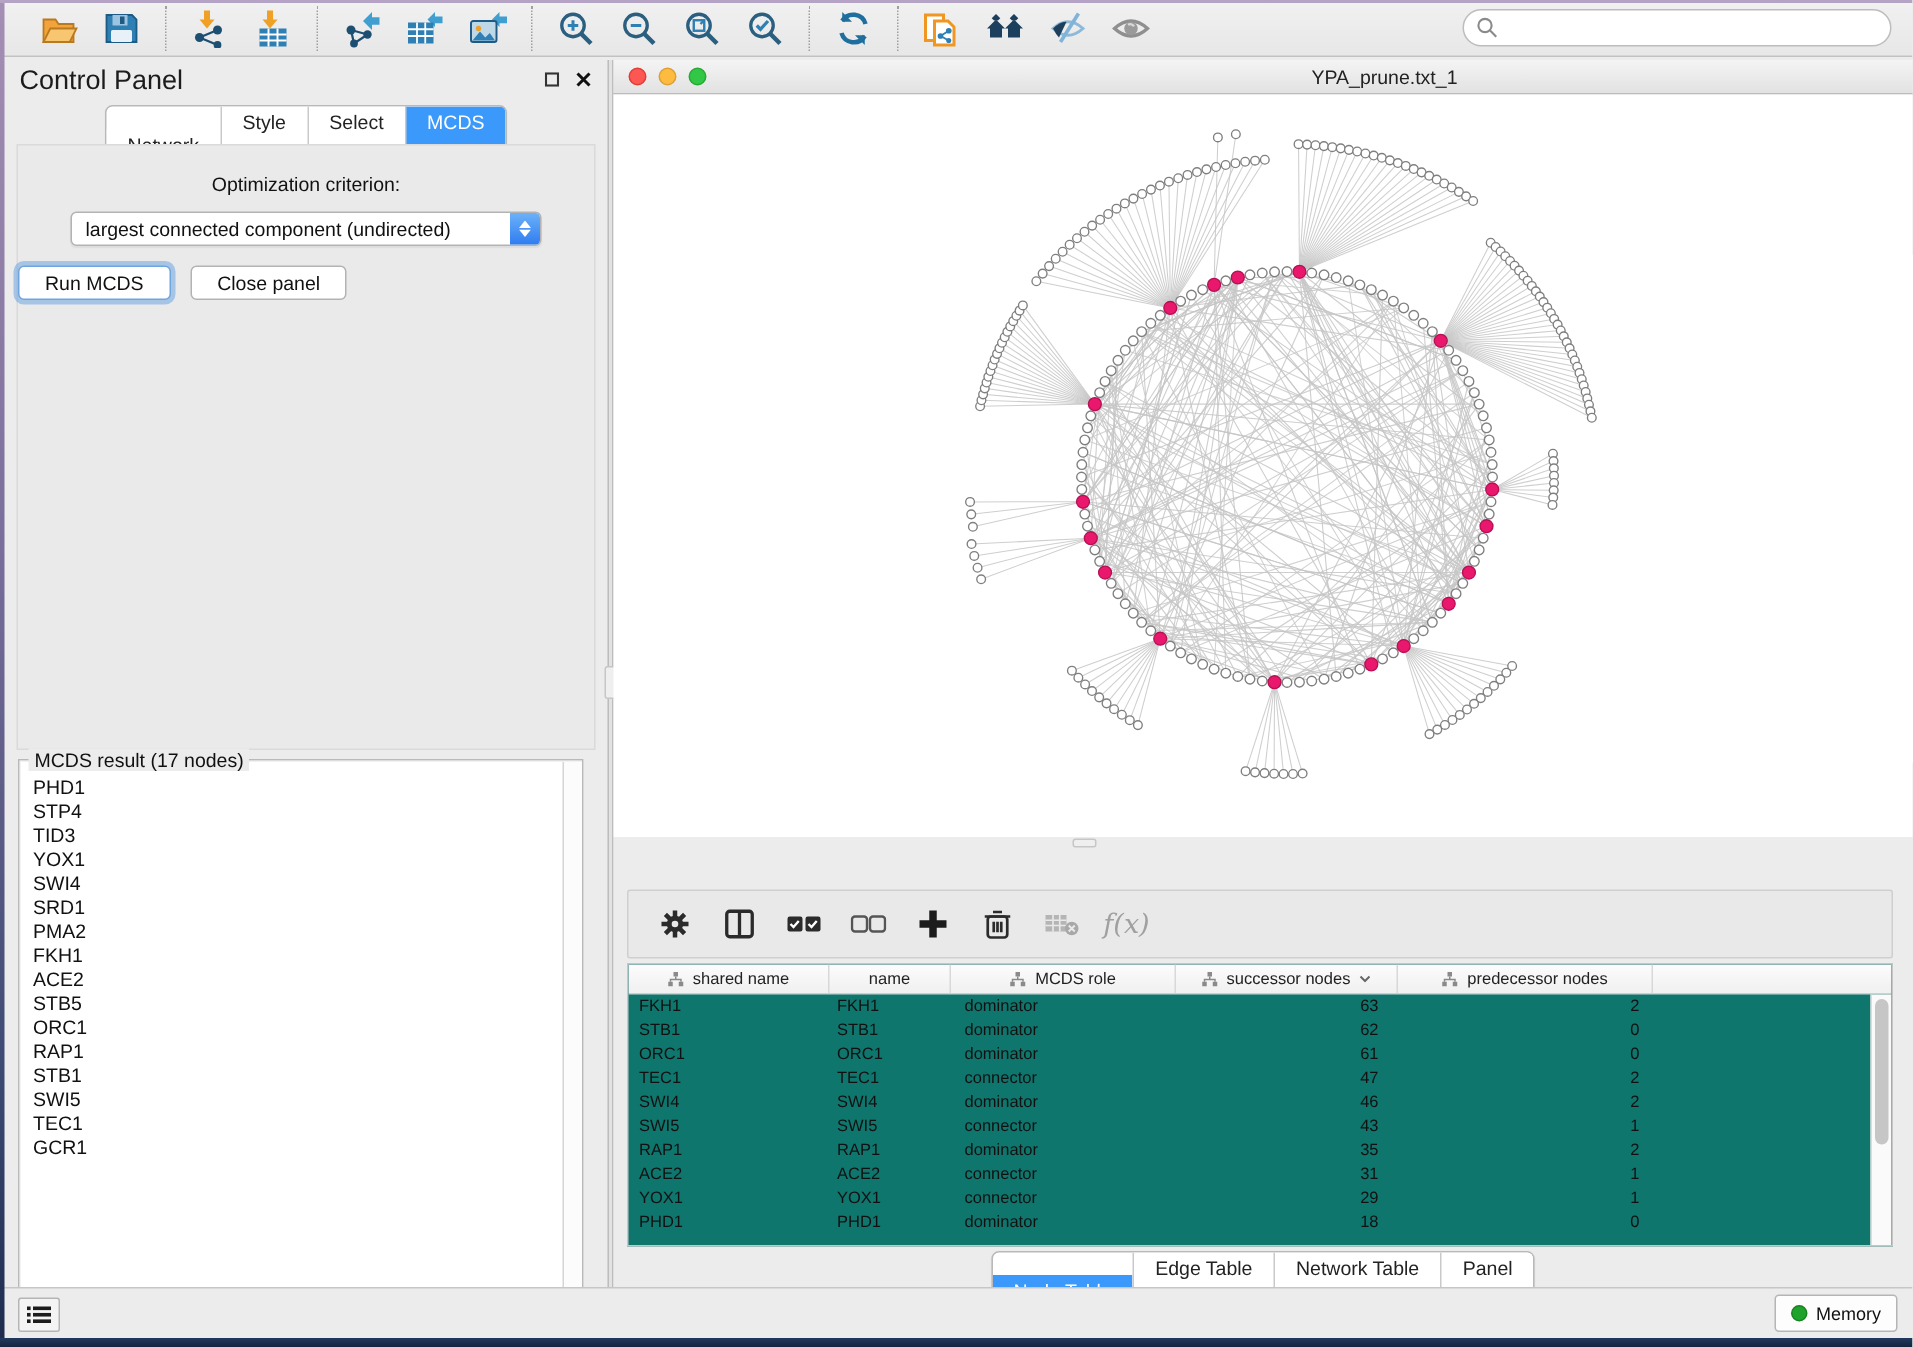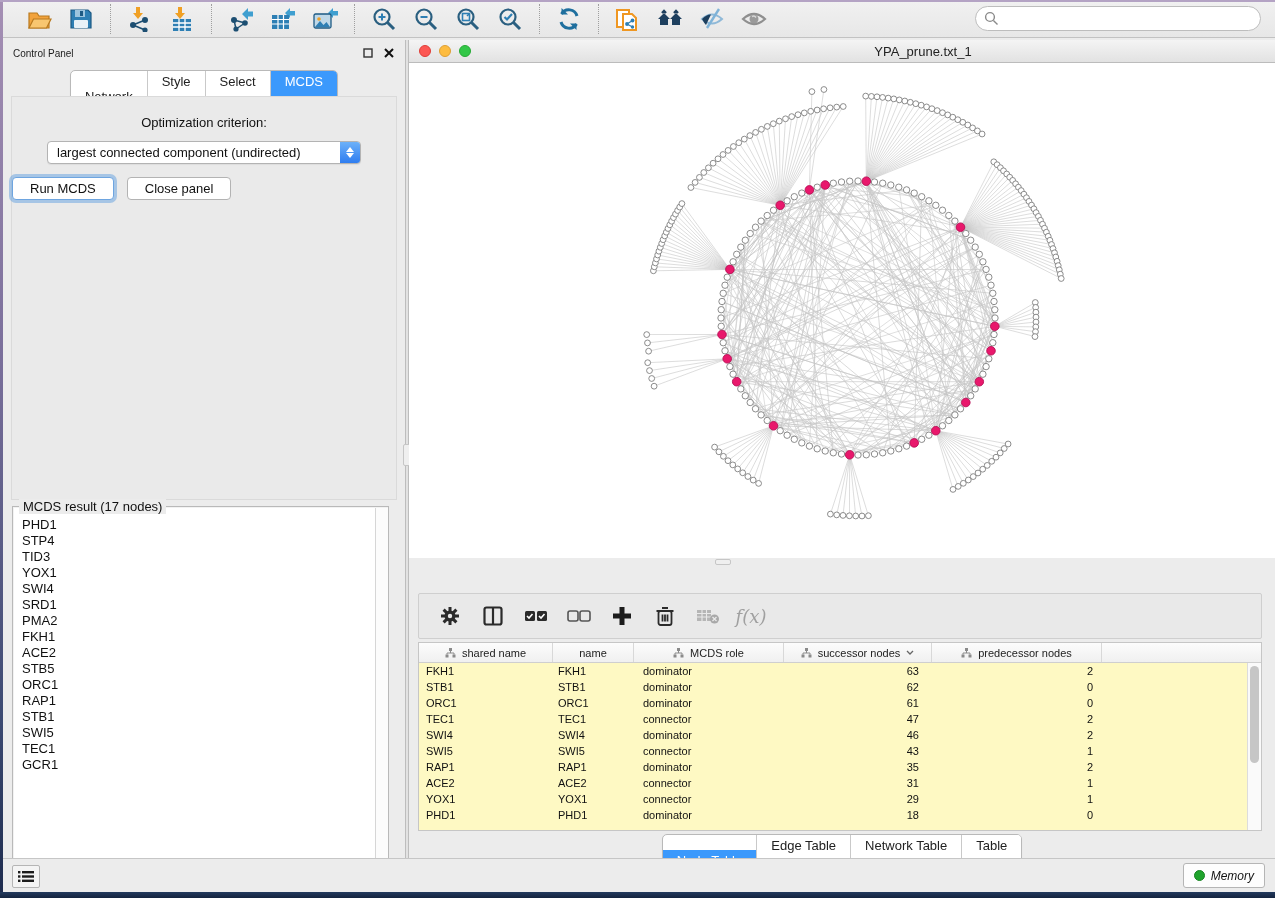--- a/index.html
+++ b/index.html
@@ -22,21 +22,21 @@
   .tb-btn { width:30px; height:30px; display:flex; align-items:center; justify-content:center; cursor:pointer; }
   .tb-btn svg { width:26px; height:26px; }
   .search-wrap { margin-left:auto; margin-right:14px; position:relative; }
   .search-input { width:286px; height:25px; border:1px solid #bdbdbd; border-radius:13px;
     background:#fff; padding:0 10px 0 28px; font-size:13px; color:#333; outline:none; }
   .search-icon { position:absolute; left:9px; top:5px; }
 
   
   .control-panel { position:absolute; left:3px; top:40px; width:402px; height:818px; background:#ececec; }
   .panel-titlebar { height:26px; display:flex; align-items:center; padding:0 10px; }
-  .panel-title { font-size:10px; color:#1c1c1c; }
+  .panel-title { font-size:18px; color:#1c1c1c; }
   .win-btns { margin-left:auto; display:flex; gap:9px; align-items:center; }
   .win-btn { width:12px; height:12px; display:flex; align-items:center; justify-content:center; cursor:pointer; }
 
   .seg-tabs { display:flex; justify-content:center; margin-top:4px; }
   .seg-group { display:flex; border:1px solid #b9b9b9; border-radius:5px; overflow:hidden; background:#fff;
     box-shadow:0 1px 1px rgba(0,0,0,.08); }
   .seg { padding:3px 14px; font-size:13px; color:#222; background:#fff; border-left:1px solid #c9c9c9; cursor:pointer; }
   .seg:first-child { border-left:none;margin-top:15px; }
   .seg.active { background:#3b99fc; color:#fff; }
 
@@ -90,21 +90,21 @@
 
   
   .table-panel { position:absolute; left:409px; top:566px; width:866px; height:292px; background:#ececec; }
   .tp-titlebar { height:24px; display:flex; align-items:center; padding:0 12px; }
   .tp-toolbar { position:absolute; left:9px; right:13px; top:27px; height:46px; background:#e9e9e9;
     border:1px solid #cfcfcf; border-radius:2px; display:flex; align-items:center; gap:17px; padding-left:18px; }
   .tp-tool { width:26px; height:26px; display:flex; align-items:center; justify-content:center; cursor:pointer; }
   .tp-tool.disabled { cursor:default; }
   .fx-label { font-family:"DejaVu Serif", serif; font-style:italic; font-size:18px; color:#a0a0a0; }
 
-  .table-wrap { position:absolute; left:9px; right:13px; top:76px; height:189px; background:#fef9c3;
+  .table-wrap { position:absolute; left:9px; right:13px; top:76px; height:189px; background:#0f766e;
     border:1px solid #c6c6c6; overflow:hidden; }
   .thead { display:flex; height:20px; background:linear-gradient(#fcfcfc,#f0f0f0);
     border-bottom:1px solid #cfcfcf; }
   .th { display:flex; align-items:center; justify-content:center; gap:6px; font-size:11px; color:#222;
     border-right:1px solid #d8d8d8; cursor:pointer; }
   .tbody { position:absolute; left:0; right:14px; top:20px; bottom:0; }
   .tr { display:flex; height:16px; align-items:center; cursor:default; }
   .td { font-size:11px; color:#111; white-space:nowrap; overflow:hidden; }
   .c0 { width:134px; padding-left:7px; }
   .c1 { width:81px; padding-left:5px; }
@@ -119,21 +119,21 @@
 
   .tp-tabs { position:absolute; left:0; right:0; top:268px; display:flex; justify-content:center; }
 
   
   .status-bar { position:absolute; left:0; bottom:6px; width:1275px; height:34px; background:#ececec;
     border-top:1px solid #c6c6c6; }
   .list-btn { position:absolute; left:12px; top:6px; width:28px; height:23px; background:#f4f4f4;
     border:1px solid #b5b5b5; border-radius:2px; display:flex; align-items:center; justify-content:center; cursor:pointer; }
   .memory-btn { position:absolute; right:10px; top:4px; height:25px; background:#fdfdfd;
     border:1px solid #b5b5b5; border-radius:3px; display:flex; align-items:center; gap:6px;
-    padding:0 10px; font-size:12px; color:#111; cursor:pointer;font-style:italic; }
+    padding:0 10px; font-size:12px; color:#111; cursor:pointer; }
   .mem-dot { width:11px; height:11px; border-radius:50%; background:#1fa32c; border:1px solid #178422; }
 </style>
 </head>
 <body>
 
 <div class="wall-left"></div>
 <div class="wall-top"></div>
 <div class="wall-bottom"></div>
 
 <div class="main-toolbar">
@@ -1221,21 +1221,21 @@
     <div class="table-scroll">
       <div class="table-thumb"></div>
     </div>
   </div>
 
   <div class="tp-tabs">
     <div class="seg-group" id="tp-tabs">
         <div class="seg active">Node Table</div>
         <div class="seg">Edge Table</div>
         <div class="seg">Network Table</div>
-        <div class="seg">Table</div>
+        <div class="seg">Panel</div>
       </div>
   </div>
 </div>
 
 <div class="status-bar">
   <span class="list-btn">
     <svg width="16" height="13" viewBox="0 0 16 13">
       <rect x="0" y="1" width="2.4" height="2.4" fill="#1c1c1c"></rect>
         <rect x="4" y="1" width="12" height="2.4" fill="#1c1c1c"></rect>
       <rect x="0" y="5.3" width="2.4" height="2.4" fill="#1c1c1c"></rect>

